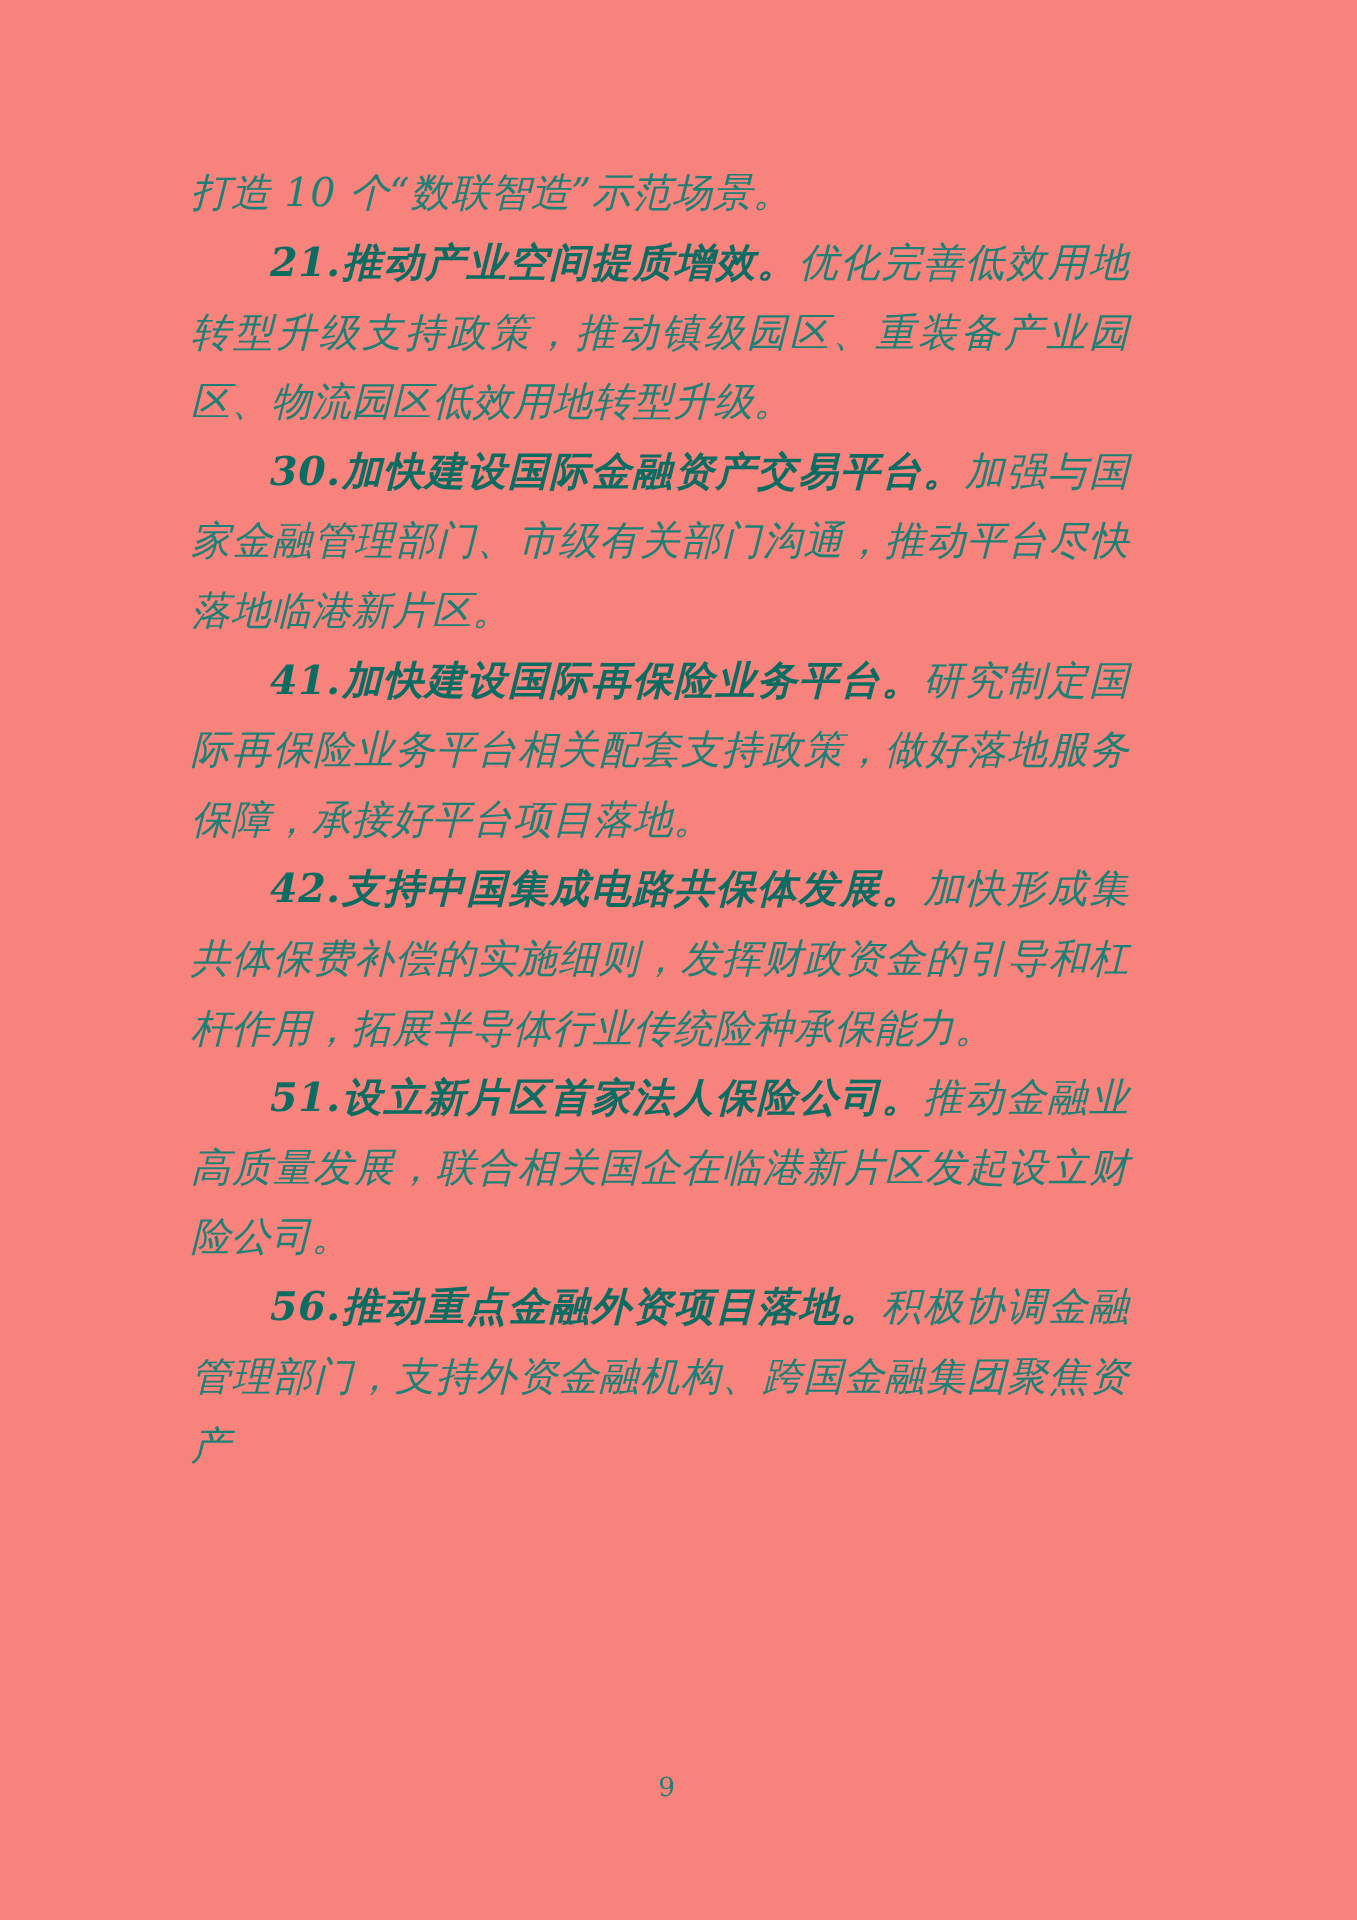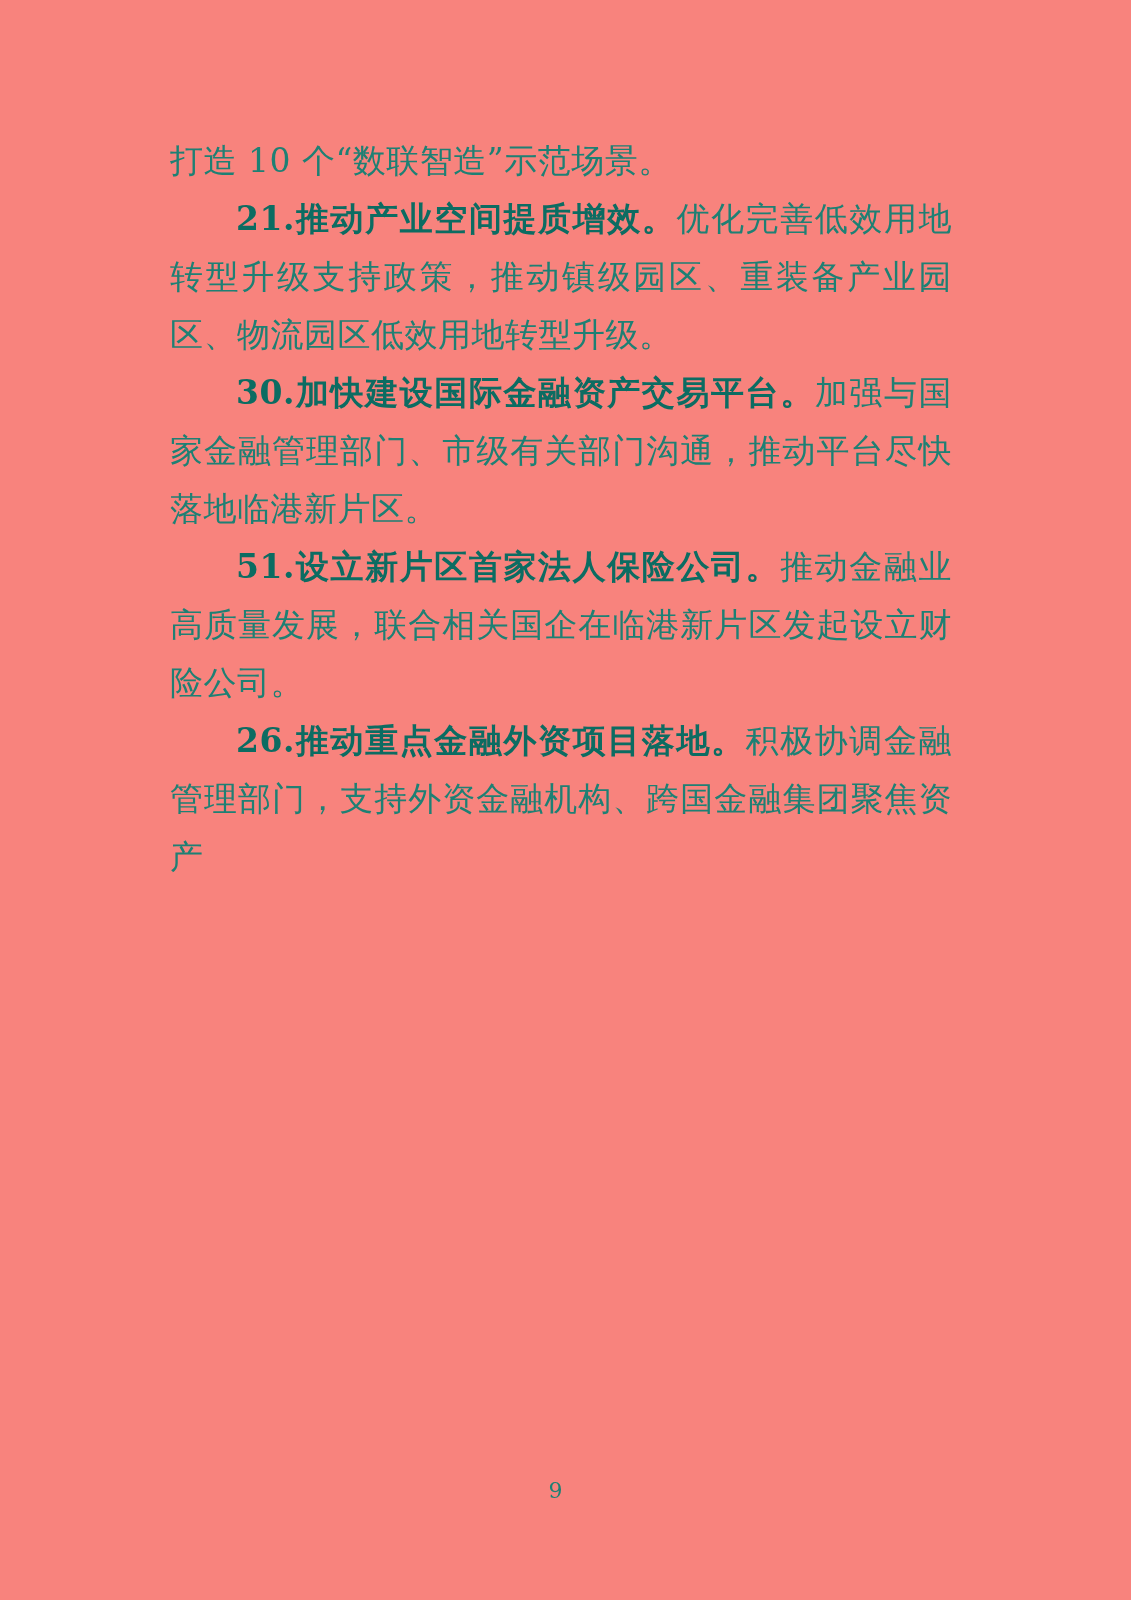--- a/index.html
+++ b/index.html
@@ -9,23 +9,24 @@
   .page {
     position: relative;
     width: 1131px;
     height: 1600px;
     background: var(--bg-color, #F8837D);
     overflow: hidden;
     font-family: "DejaVu Serif", serif;
   }
   .content {
     position: absolute;
-    left: 170px;
+    left: 159px;
     top: 132px;
     width: 782px;
+    font-style: italic;
   }
   .para {
     margin: 0;
     font-size: 33px;
     line-height: 58px;
     color: var(--text-color, #1E8074);
     text-align: justify;
     text-align-last: left;
     text-indent: 2em;
     letter-spacing: 0.5px;
@@ -54,23 +55,25 @@
 <div class="page">
   <div class="content">
 
     <p class="para flush"><span>打造 10 个“数联智造”示范场景。</span></p>
 
     <p class="para"><span class="lead">21.推动产业空间提质增效。</span><span>优化完善低效用地转型升级支持政策，推动镇级园区、重装备产业园区、物流园区低效用地转型升级。</span></p>
 
 
     <p class="para"><span class="lead">30.加快建设国际金融资产交易平台。</span><span>加强与国家金融管理部门、市级有关部门沟通，推动平台尽快落地临港新片区。</span></p>
 
+    <p class="para"><span class="lead">41.加快建设国际再保险业务平台。</span><span>研究制定国际再保险业务平台相关配套支持政策，做好落地服务保障，承接好平台项目落地。</span></p>
 
+    <p class="para"><span class="lead">42.支持中国集成电路共保体发展。</span><span>加快形成集共体保费补偿的实施细则，发挥财政资金的引导和杠杆作用，拓展半导体行业传统险种承保能力。</span></p>
 
 
     <p class="para"><span class="lead">51.设立新片区首家法人保险公司。</span><span>推动金融业高质量发展，联合相关国企在临港新片区发起设立财险公司。</span></p>
 
-    <p class="para"><span class="lead">26.推动重点金融外资项目落地。</span><span>积极协调金融管理部门，支持外资金融机构、跨国金融集团聚焦资产</span></p>
+    <p class="para"><span class="lead">56.推动重点金融外资项目落地。</span><span>积极协调金融管理部门，支持外资金融机构、跨国金融集团聚焦资产</span></p>
 
   </div>
 
   <div class="page-number">9</div>
 </div>
 
 </body></html>

